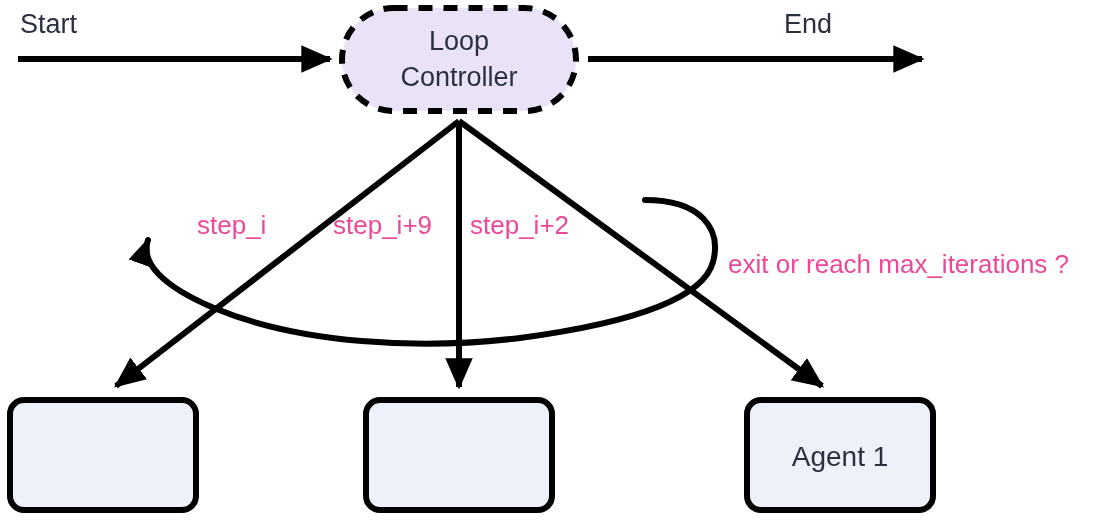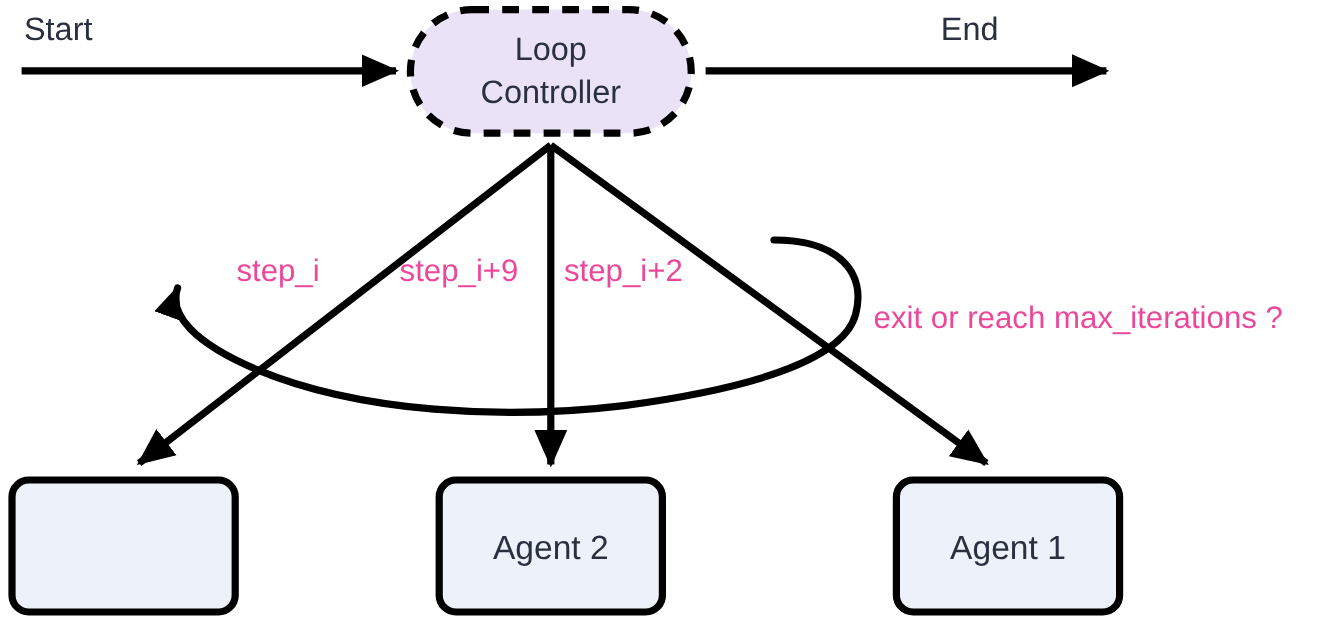--- a/index.html
+++ b/index.html
@@ -102,17 +102,16 @@
 
   <div class="edge-label" style="left:197px; top:209px;">step_i</div>
 
   <div class="edge-label" style="left:333px; top:209px;">step_i+9</div>
 
   <div class="edge-label" style="left:470px; top:209px;">step_i+2</div>
 
   <div class="edge-label" style="left:728px; top:248px;">exit or reach max_iterations ?</div>
 
 
-  <div class="node-label agent-text" style="left:366px; top:439px; width:186px;">Agent 2</div>
 
   <div class="node-label agent-text" style="left:747px; top:439px; width:186px;">Agent 1</div>
 
 </div>
 
 </body></html>

